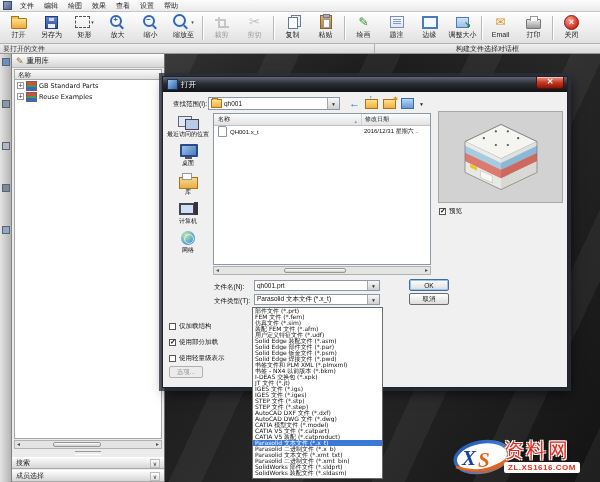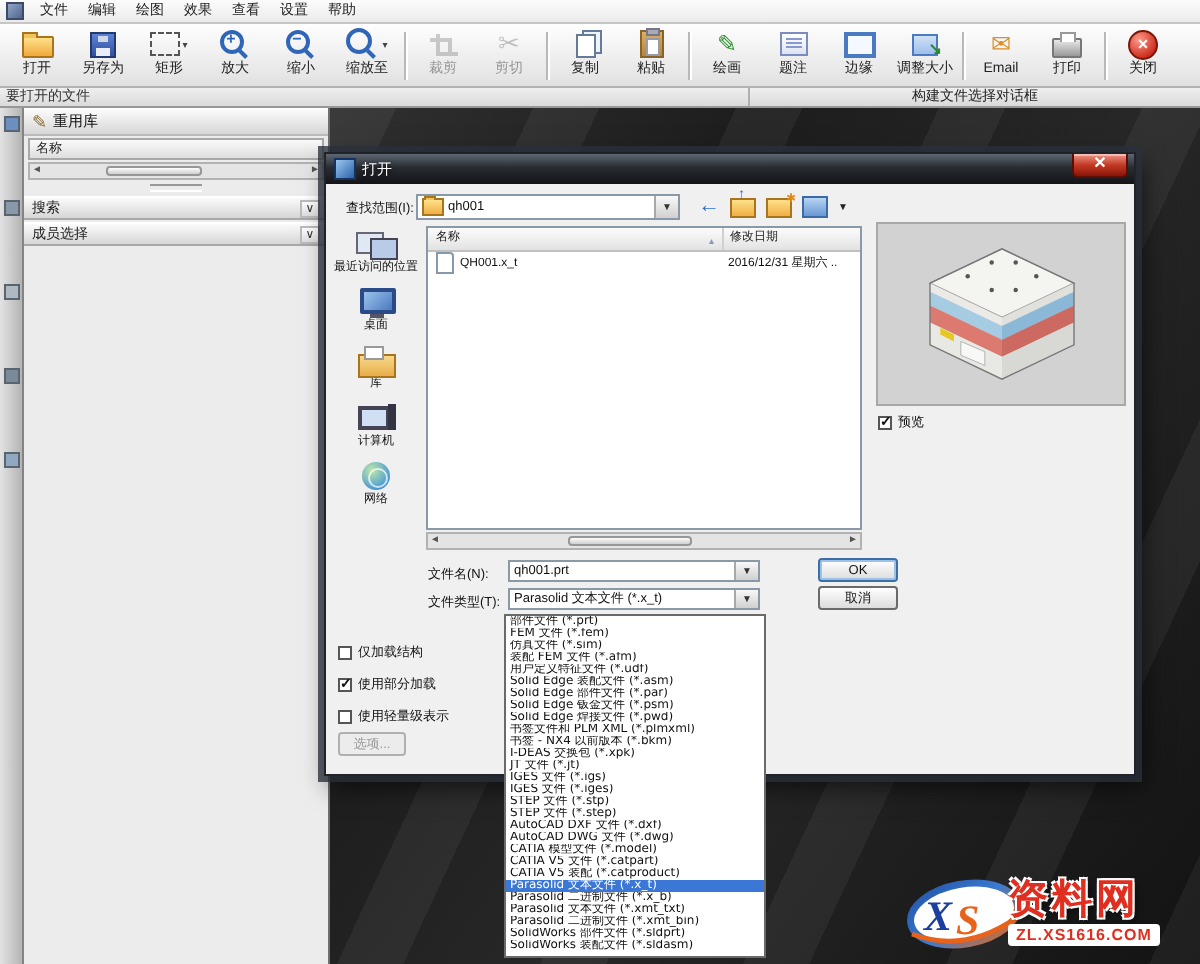--- a/index.html
+++ b/index.html
@@ -102,21 +102,21 @@
   #canvas{position:absolute;left:165px;top:54px;width:435px;height:428px;
     background:linear-gradient(125deg,#303030 0%,#1d1d1d 30%,#272727 55%,#131313 100%)}
   #canvas::before{content:"";position:absolute;inset:0;
     background:repeating-linear-gradient(115deg,rgba(255,255,255,.05) 0 30px,rgba(255,255,255,0) 30px 92px)}
   #nxbrand{position:absolute;left:330px;top:21px;font-style:italic;font-weight:bold;font-size:15px;
     color:rgba(228,68,122,.62);font-family:"Liberation Serif",serif}
 
   
   #watermark{position:absolute;left:452px;top:433px;width:148px;height:47px;z-index:15;display:flex;align-items:center}
   .wm-right{display:flex;flex-direction:column;align-items:flex-start;margin-left:-8px}
-  .wm-name{font-size:20px;font-weight:bold;color:#e02f20;letter-spacing:2px;line-height:21px;
+  .wm-name{font-size:20px;font-weight:normal;color:#e02f20;letter-spacing:2px;line-height:21px;
     text-shadow:1px 1px 0 #fff,-1px -1px 0 #fff,1px -1px 0 #fff,-1px 1px 0 #fff,2px 2px 3px rgba(0,0,0,.55)}
   .wm-chip{background:#fff;color:#e02f20;font-size:8px;font-weight:bold;padding:1px 4px;border-radius:2px;
     letter-spacing:.5px;margin-top:1px;line-height:9px}
 
   
   #dialog{position:absolute;left:162px;top:76px;width:406px;height:312px;box-sizing:border-box;z-index:10;
     background:#f0f0f0;border:1px solid #20242a;
     box-shadow:0 0 0 3px rgba(42,48,58,.78),3px 5px 12px rgba(0,0,0,.65)}
   .dlg-titlebar{position:absolute;left:0;top:0;right:0;height:15px;box-sizing:border-box;
     background:linear-gradient(rgba(86,95,108,.95),rgba(24,28,34,.92) 45%,rgba(8,10,14,.96));
@@ -337,20 +337,32 @@
       <div class="rb-ico" style="background: rgb(122, 138, 154);"></div>
       <div class="rb-ico" style="background: rgb(144, 168, 192);"></div>
     </div>
 
   <div id="leftpanel">
     <div class="lp-header">
       <span class="lp-hico">✎</span>
       <span class="lp-title">重用库</span>
     </div>
     <div class="lp-colheader">名称</div>
+    <div id="tree">
+        <div class="tree-row">
+          <span class="expander">+</span>
+          <span class="tree-ico"></span>
+          <span class="tree-label">GB Standard Parts</span>
+        </div>
+        <div class="tree-row">
+          <span class="expander">+</span>
+          <span class="tree-ico"></span>
+          <span class="tree-label">Reuse Examples</span>
+        </div>
+      </div>
     <div id="lp-hscroll" class="hscroll">
       <span class="hs-arrow">◄</span>
       <span class="hs-thumb" style="left:38px;width:46px"></span>
       <span class="hs-arrow">►</span>
     </div>
     <div class="lp-splitter"></div>
     <div id="lp-sections">
         <div class="lp-section">
           <span class="sec-label">搜索</span>
           <span class="sec-chev">∨</span>

